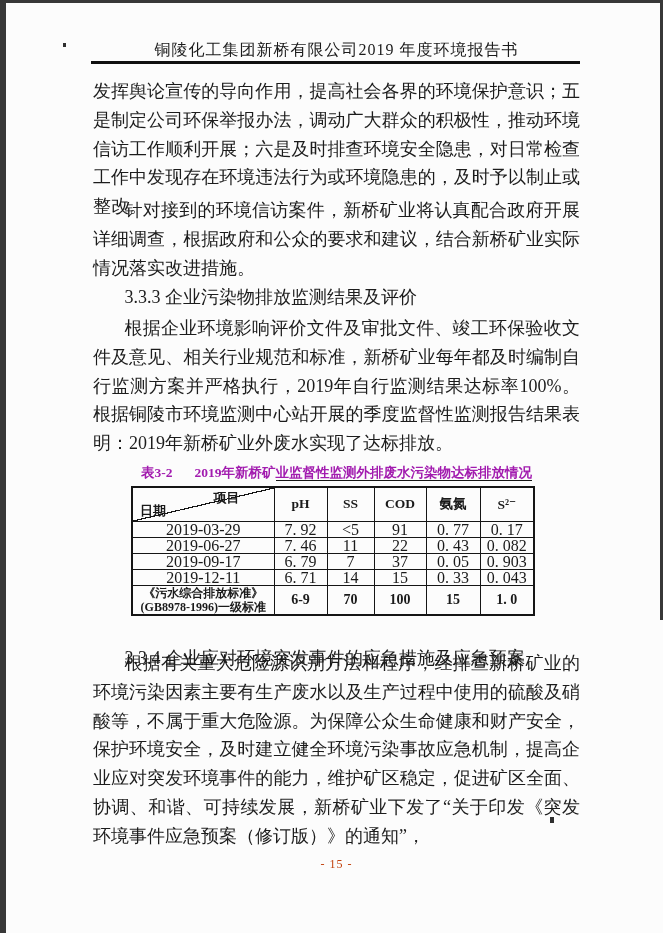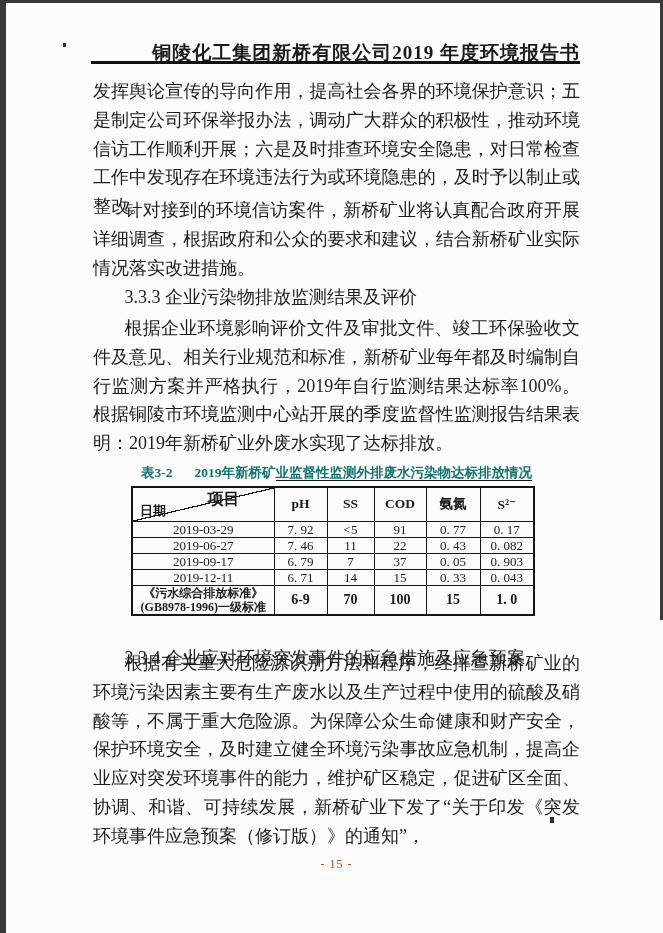--- a/index.html
+++ b/index.html
@@ -19,41 +19,41 @@
   
   .edge-left  { position: absolute; left: 0; top: 0; width: 6px; height: 933px; background: #383838; }
   .edge-top   { position: absolute; left: 0; top: 0; width: 663px; height: 3px; background: #383838; }
   .edge-right { position: absolute; right: 0; top: 0; width: 3px; height: 620px; background: #383838; }
   .speck-1 { position: absolute; left: 550px; top: 817px; width: 4px; height: 6px; background: #2f2f2f; }
   .speck-2 { position: absolute; left: 63px; top: 43px; width: 3px; height: 4px; background: #2f2f2f; }
 
   
   .doc-header-title {
     position: absolute; left: 93px; top: 40px; width: 487px;
-    text-align: right; font-size: 19px; font-weight: bold;
+    text-align: center; font-size: 16px; font-weight: normal;
     letter-spacing: 1px; color: #1a1a1a;
   }
   .doc-header-rule {
     position: absolute; left: 91px; top: 61px; width: 489px; height: 3px;
     background: #101010;
   }
 
   
   .body-p {
     position: absolute; left: 93px; width: 487px;
     font-size: 18px; line-height: 28.8px;
     text-align: justify; text-justify: inter-ideograph;
     color: #1c1c1c;
   }
   .indent { text-indent: 1.75em; }
 
   
   .table-caption {
     position: absolute; left: 93px; top: 464px; width: 487px;
-    text-align: center; font-size: 13.5px; font-weight: bold; color: #0f766e;
+    text-align: center; font-size: 13.5px; font-weight: bold; color: #a21caf;
     white-space: nowrap;
   }
   .table-caption .cap-label { margin-right: 22px; }
   .table-caption .cap-u { border-bottom: 1px solid #141414; }
 
   
   table.monitor {
     position: absolute; left: 131px; top: 486px;
     width: 402px; border-collapse: collapse; table-layout: fixed;
     font-size: 13px; color: #1a1a1a;
@@ -63,30 +63,30 @@
   table.monitor col.c1 { width: 53px; }
   table.monitor col.c2 { width: 47px; }
   table.monitor col.c3 { width: 52px; }
   table.monitor col.c4 { width: 54px; }
   table.monitor col.c5 { width: 54px; }
   table.monitor th, table.monitor td {
     border: 1px solid #151515; text-align: center; vertical-align: middle;
     padding: 0; overflow: hidden;
   }
   table.monitor thead th { height: 34px; font-size: 13.5px; font-weight: bold; }
-  table.monitor td.data-row { height: 15px; line-height: 15px; font-size: 13px; }
+  table.monitor td.data-row { height: 15px; line-height: 15px; font-size: 16px; }
   table.monitor .std-row td { height: 24px; font-weight: bold; font-size: 14px; }
 
   th.corner {
     position: relative;
     background: linear-gradient(to bottom right,
       transparent calc(50% - 0.6px), #151515 calc(50% - 0.6px),
       #151515 calc(50% + 0.6px), transparent calc(50% + 0.6px));
   }
-  th.corner .corner-top    { position: absolute; top: 1px; right: 34px; font-size: 16px; }
+  th.corner .corner-top    { position: absolute; top: 1px; right: 34px; font-size: 13px; }
   th.corner .corner-bottom { position: absolute; bottom: 1px; left: 7px; font-size: 13px; }
 
   .std-label { font-size: 12px; line-height: 14px; font-weight: bold; }
 
   
   .doc-footer {
     position: absolute; left: 93px; top: 857px; width: 487px;
     text-align: center; font-size: 12px; color: #c2410c;
     letter-spacing: 1px;
   }

